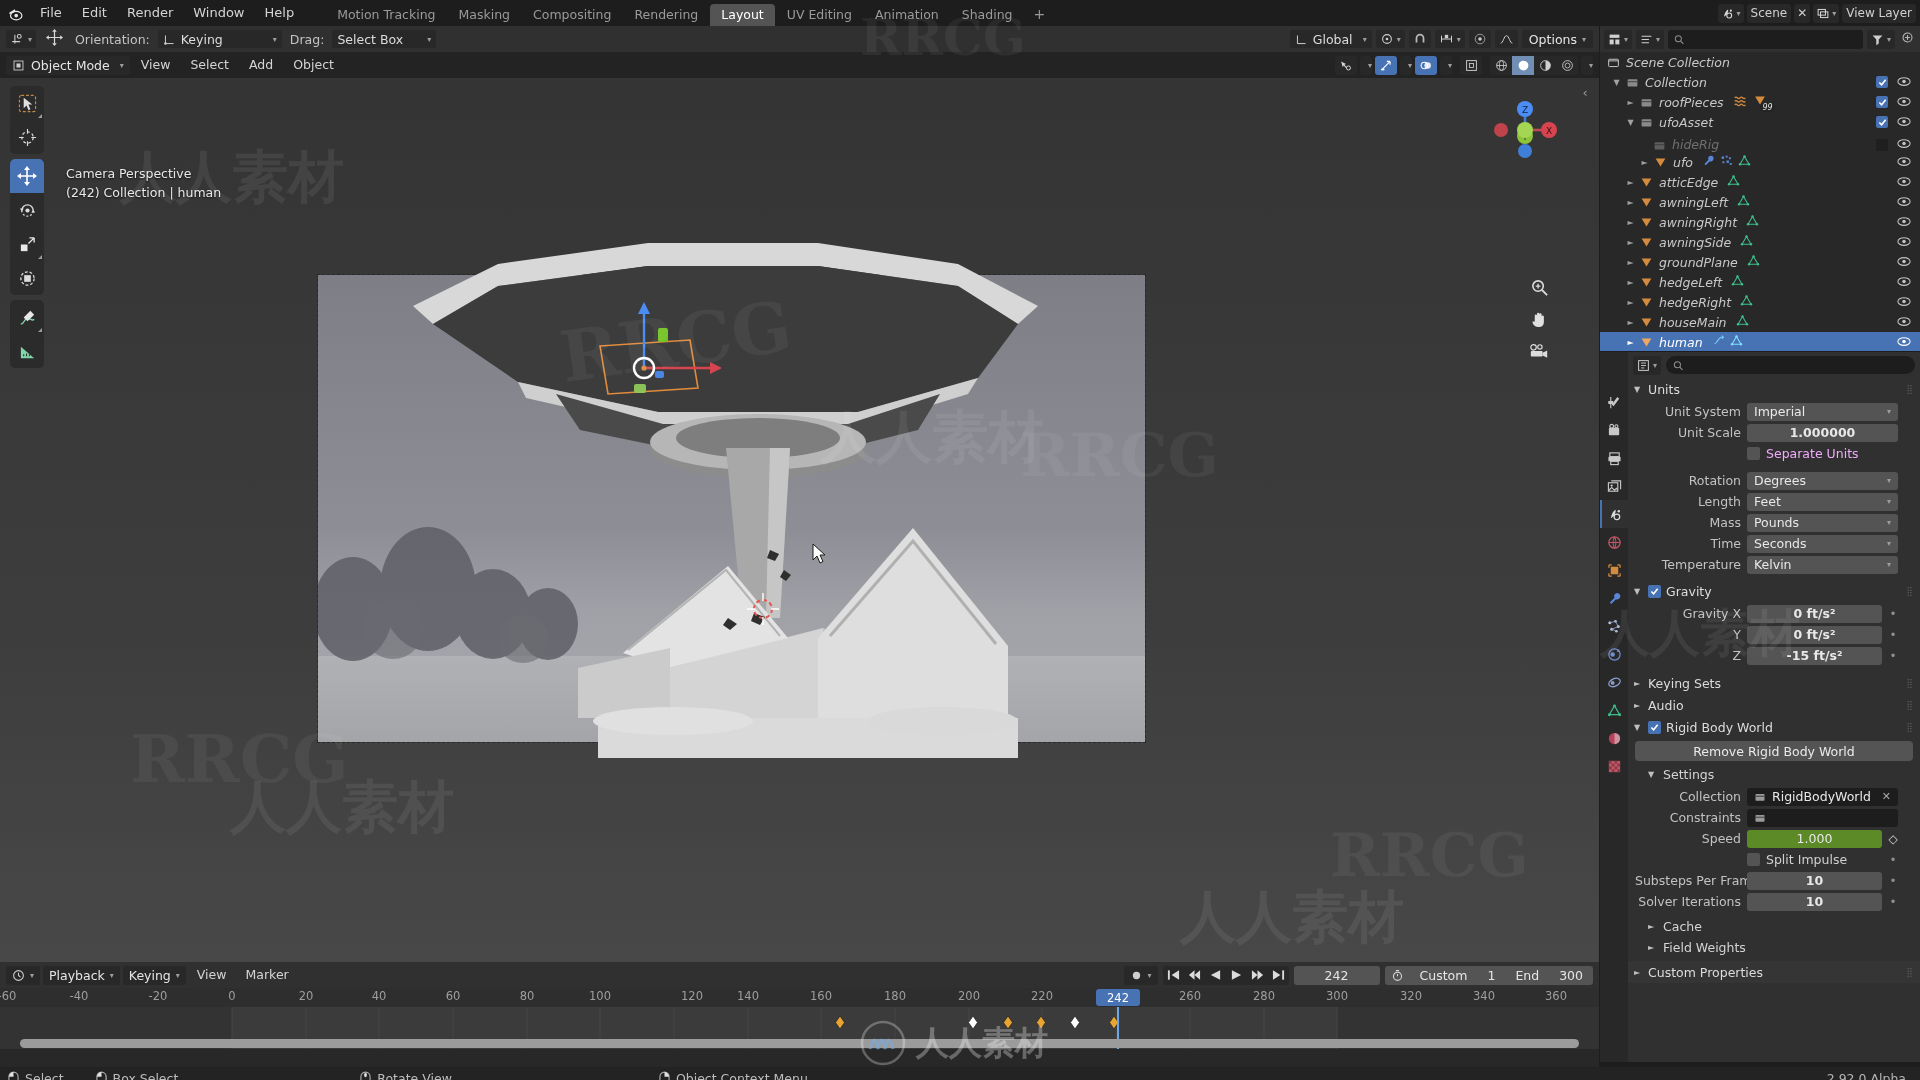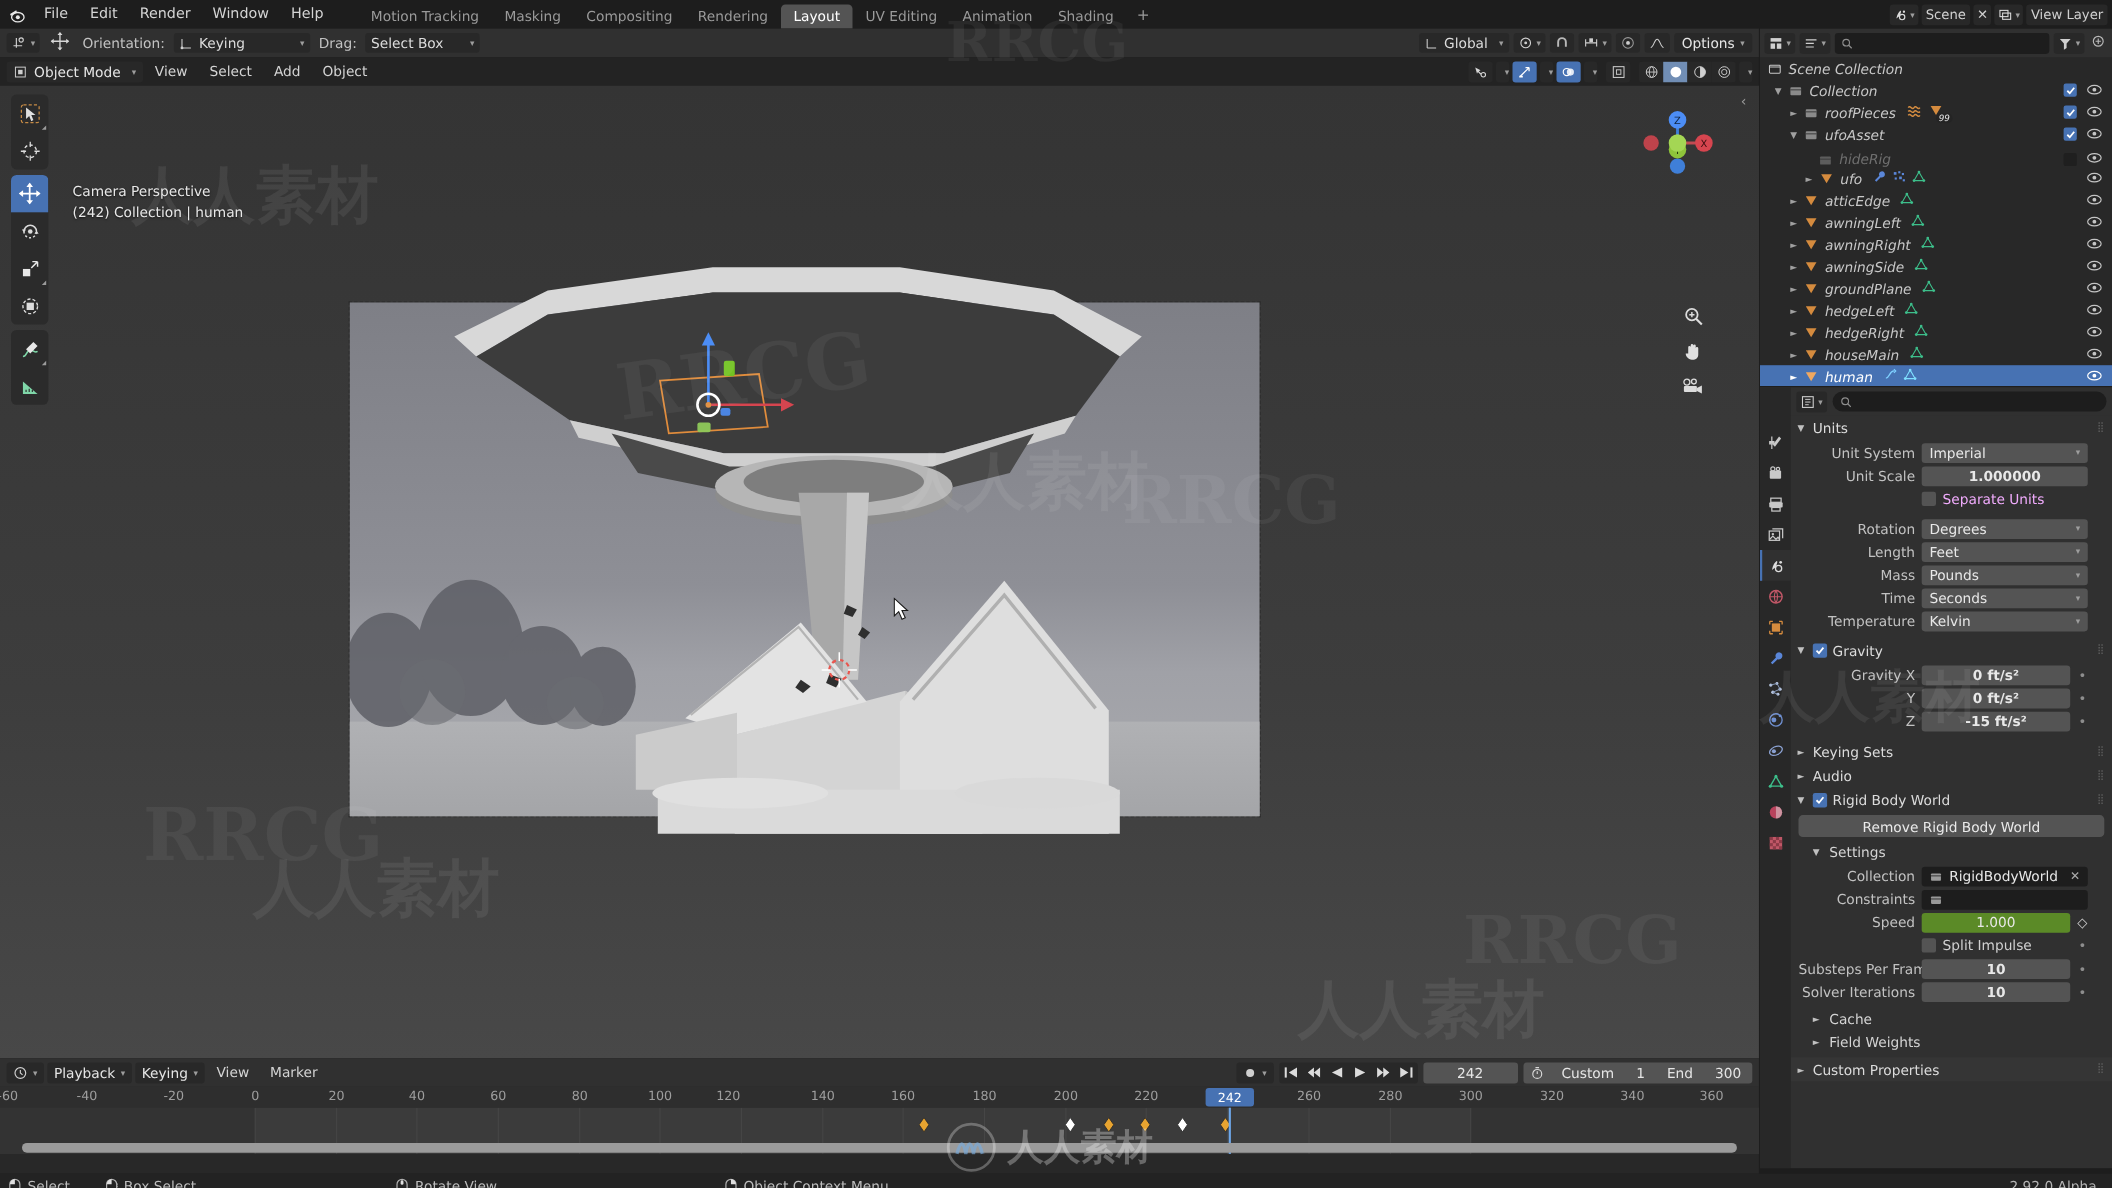--- a/index.html
+++ b/index.html
@@ -1369,21 +1369,21 @@
     <div id="tl-ruler">
       <span class="tick" style="left:7px">-60</span>
       <span class="tick" style="left:79px">-40</span>
       <span class="tick" style="left:158px">-20</span>
       <span class="tick" style="left:232px">0</span>
       <span class="tick" style="left:306px">20</span>
       <span class="tick" style="left:379px">40</span>
       <span class="tick" style="left:453px">60</span>
       <span class="tick" style="left:527px">80</span>
       <span class="tick" style="left:600px">100</span>
-      <span class="tick" style="left:662px">120</span>
+      <span class="tick" style="left:692px">120</span>
       <span class="tick" style="left:748px">140</span>
       <span class="tick" style="left:821px">160</span>
       <span class="tick" style="left:895px">180</span>
       <span class="tick" style="left:969px">200</span>
       <span class="tick" style="left:1042px">220</span>
       <span class="tick" style="left:1116px">240</span>
       <span class="tick" style="left:1190px">260</span>
       <span class="tick" style="left:1264px">280</span>
       <span class="tick" style="left:1337px">300</span>
       <span class="tick" style="left:1411px">320</span>

